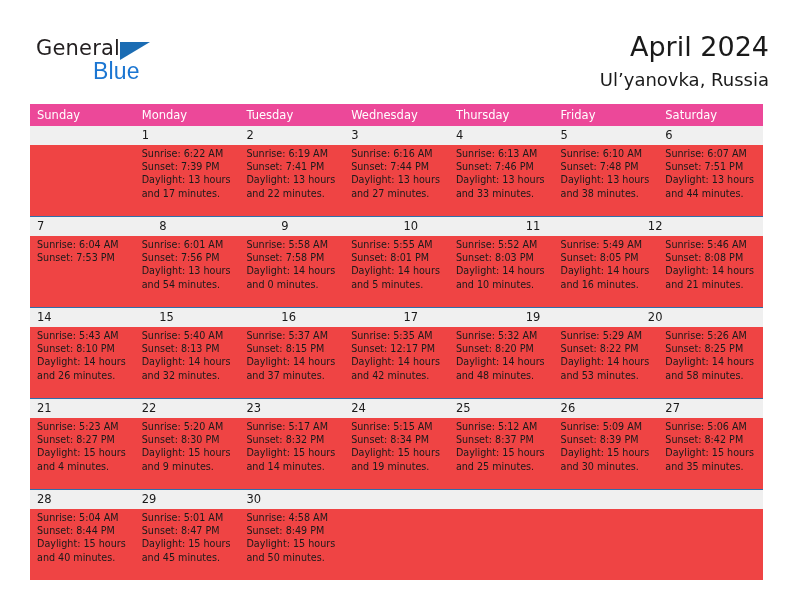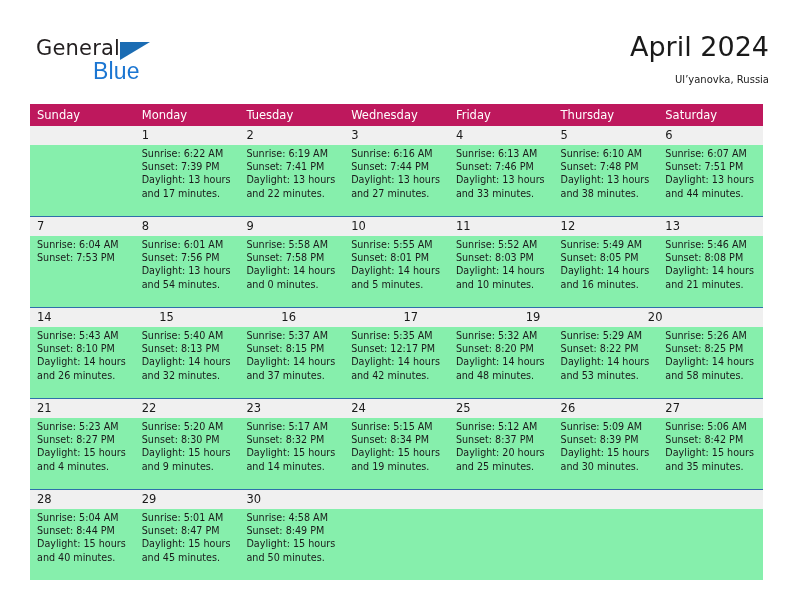--- a/index.html
+++ b/index.html
@@ -72,38 +72,38 @@
     text-align: right;
   }
   .cal-title {
     font-size: 27px;
     color: #1a1a1a;
     font-weight: 400;
     line-height: 34px;
     font-family: "DejaVu Sans", sans-serif;
   }
   .cal-subtitle {
-    font-size: 10px;
+    font-size: 18px;
     color: #1a1a1a;
     font-weight: 400;
     line-height: 20px;
     margin-top: 6px;
     font-family: "DejaVu Sans", sans-serif;
   }
 
   
   .calendar {
     position: absolute;
     left: 30px;
     top: 104px;
     width: 733px;
   }
   .dow-row {
     display: flex;
-    background: #be185d;
+    background: #ec4899;
     height: 22px;
   }
   .dow-cell {
     flex: 1 1 0;
     color: #ffffff;
     font-size: 11.5px;
     line-height: 22px;
     padding-left: 7px;
     box-sizing: border-box;
     font-family: "DejaVu Sans", sans-serif;
@@ -115,21 +115,21 @@
   .week:first-of-type {
     border-top: none;
   }
   .week-numbers {
     display: flex;
     background: #f0f0f0;
     height: 19px;
   }
   .week-details {
     display: flex;
-    background: #86efac;
+    background: #ef4444;
     height: 71px;
   }
   .num-cell {
     flex: 1 1 0;
     box-sizing: border-box;
     padding-left: 7px;
     font-size: 11.5px;
     line-height: 19px;
     color: #1a1a1a;
     font-family: "DejaVu Sans", sans-serif;
@@ -171,22 +171,22 @@
       <div class="cal-subtitle">Ul’yanovka, Russia</div>
     </div>
   </div>
 
   <div class="calendar">
     <div class="dow-row" id="dow-row">
         <div class="dow-cell">Sunday</div>
         <div class="dow-cell">Monday</div>
         <div class="dow-cell">Tuesday</div>
         <div class="dow-cell">Wednesday</div>
+        <div class="dow-cell">Thursday</div>
         <div class="dow-cell">Friday</div>
-        <div class="dow-cell">Thursday</div>
         <div class="dow-cell">Saturday</div>
       </div>
     <div id="weeks-container">
         <div class="week">
           <div class="week-numbers">
             <div class="num-cell empty"></div>
             <div class="num-cell">1</div>
             <div class="num-cell">2</div>
             <div class="num-cell">3</div>
             <div class="num-cell">4</div>
@@ -228,21 +228,20 @@
           </div>
         </div>
         <div class="week">
           <div class="week-numbers">
             <div class="num-cell">7</div>
             <div class="num-cell">8</div>
             <div class="num-cell">9</div>
             <div class="num-cell">10</div>
             <div class="num-cell">11</div>
             <div class="num-cell">12</div>
-            <div class="num-cell">13</div>
           </div>
           <div class="week-details">
             <div class="det-cell">
               <div>Sunrise: 6:04 AM</div>
               <div>Sunset: 7:53 PM</div>
             </div>
             <div class="det-cell">
               <div>Sunrise: 6:01 AM</div>
               <div>Sunset: 7:56 PM</div>
               <div class="daylight">Daylight: 13 hours and 54 minutes.</div>
@@ -348,21 +347,21 @@
               <div class="daylight">Daylight: 15 hours and 14 minutes.</div>
             </div>
             <div class="det-cell">
               <div>Sunrise: 5:15 AM</div>
               <div>Sunset: 8:34 PM</div>
               <div class="daylight">Daylight: 15 hours and 19 minutes.</div>
             </div>
             <div class="det-cell">
               <div>Sunrise: 5:12 AM</div>
               <div>Sunset: 8:37 PM</div>
-              <div class="daylight">Daylight: 20 hours and 25 minutes.</div>
+              <div class="daylight">Daylight: 15 hours and 25 minutes.</div>
             </div>
             <div class="det-cell">
               <div>Sunrise: 5:09 AM</div>
               <div>Sunset: 8:39 PM</div>
               <div class="daylight">Daylight: 15 hours and 30 minutes.</div>
             </div>
             <div class="det-cell">
               <div>Sunrise: 5:06 AM</div>
               <div>Sunset: 8:42 PM</div>
               <div class="daylight">Daylight: 15 hours and 35 minutes.</div>

